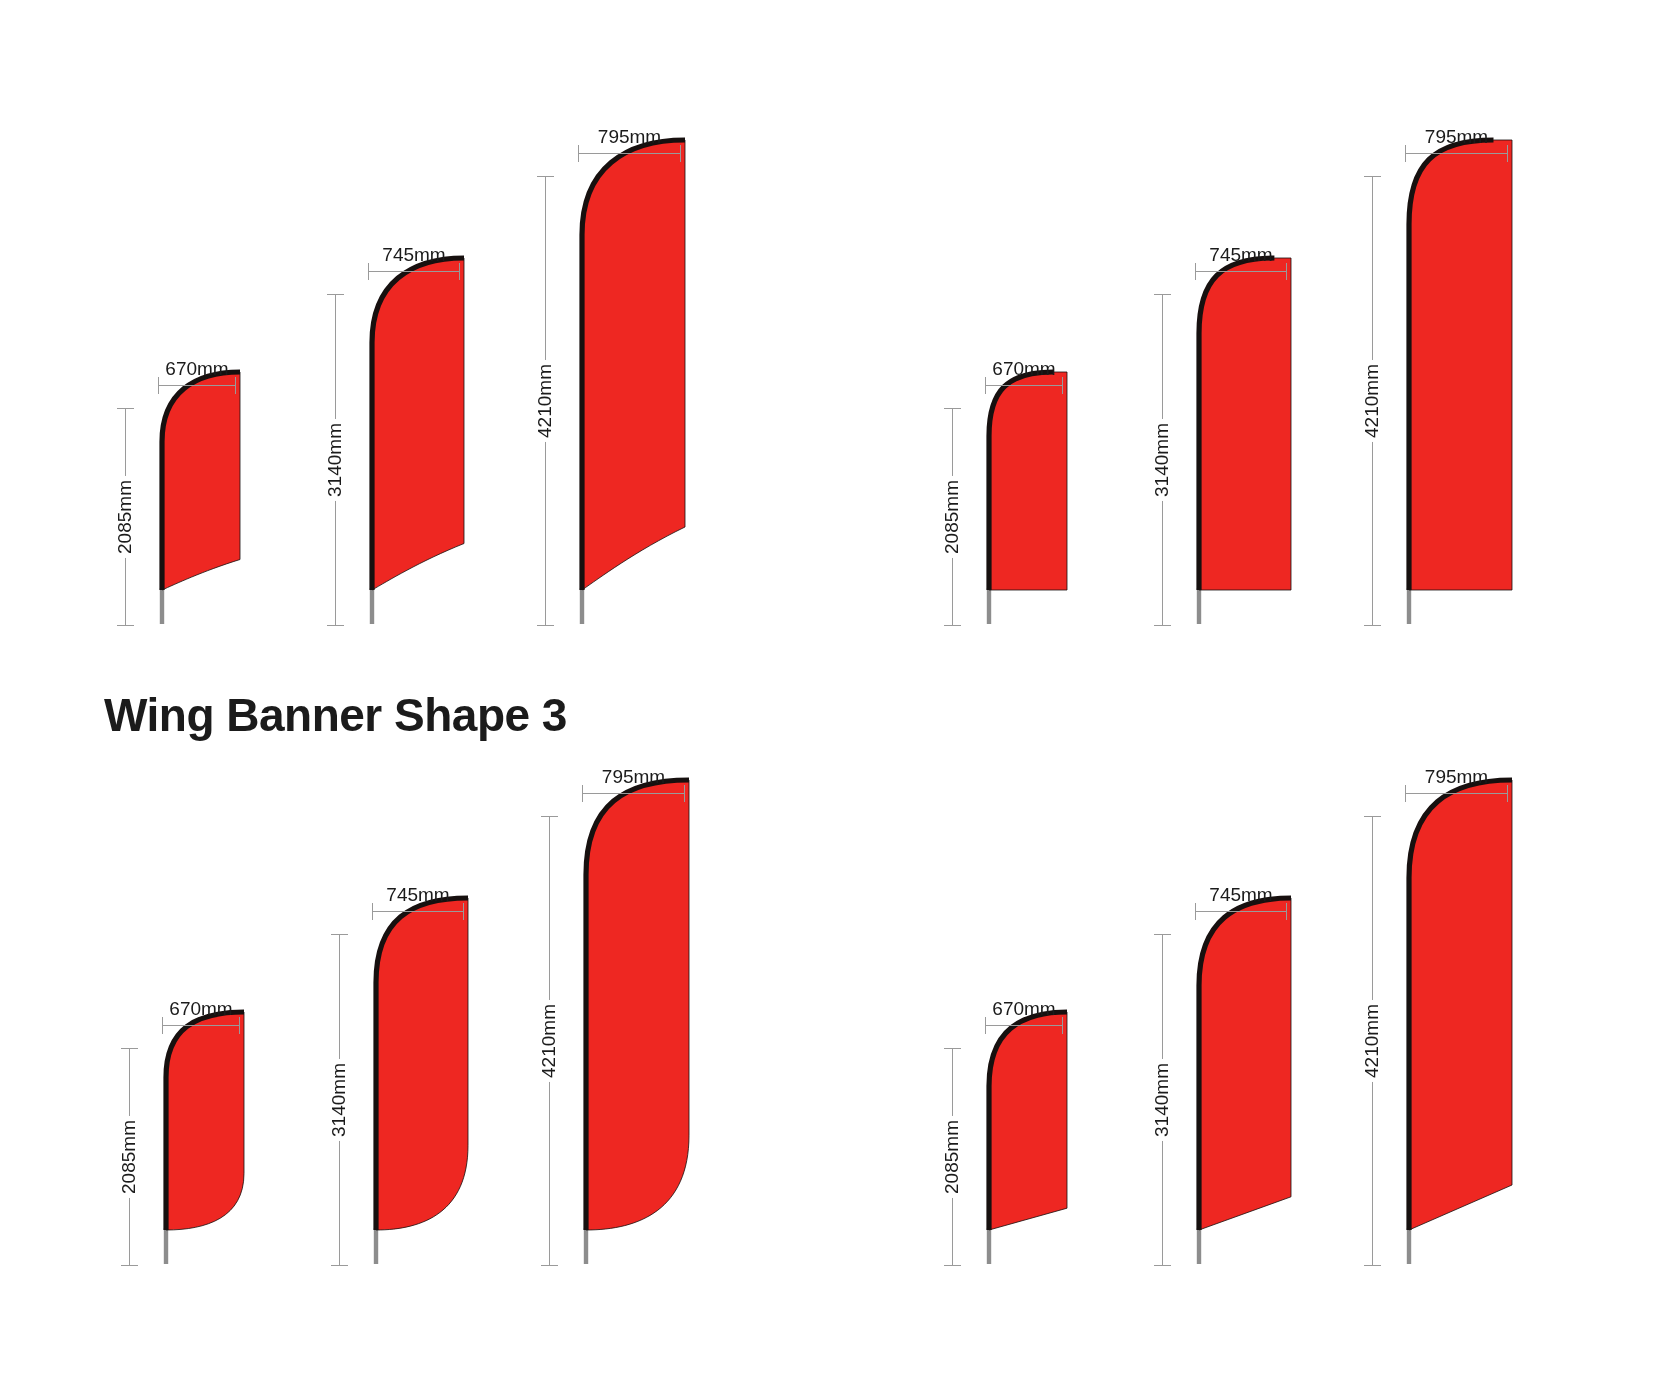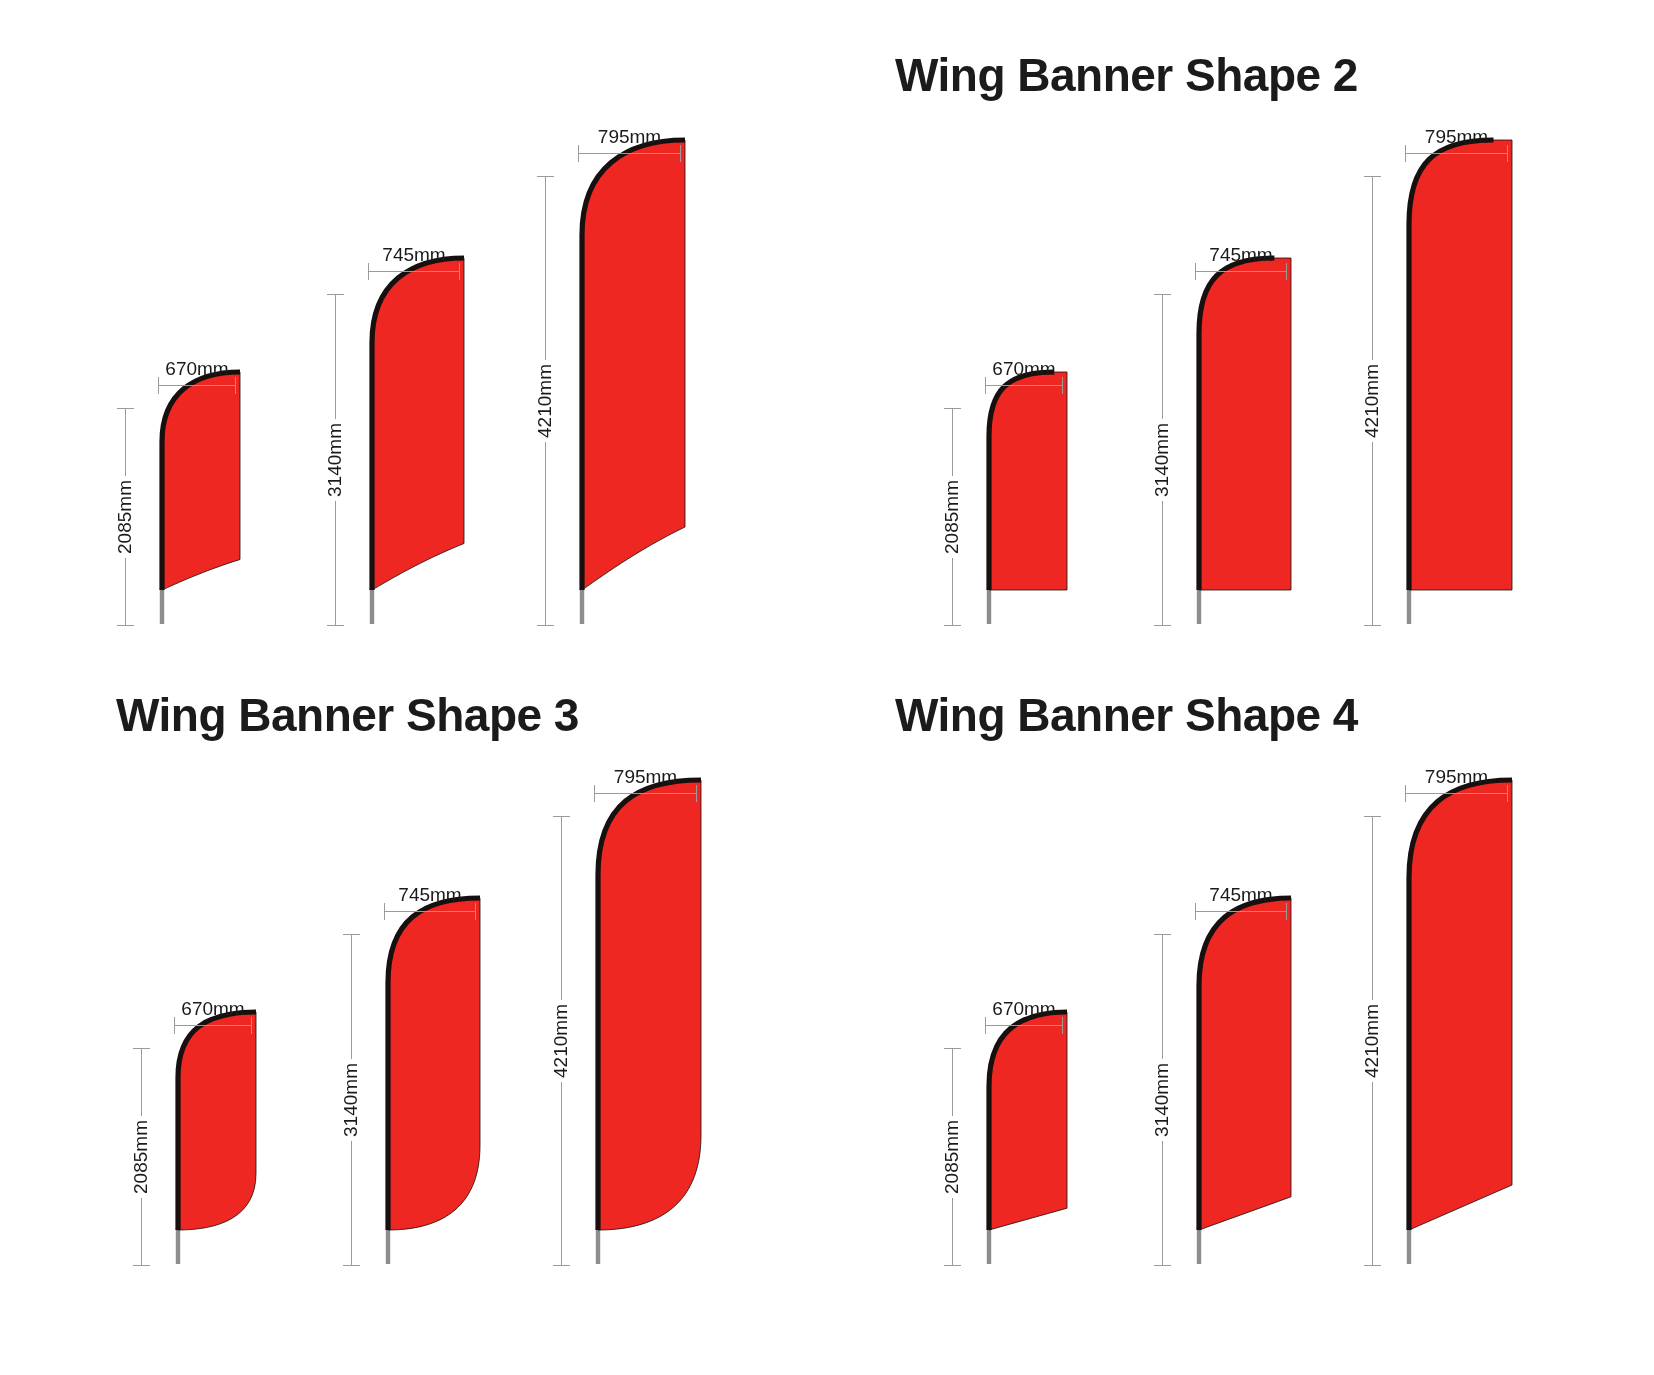--- a/index.html
+++ b/index.html
@@ -23,21 +23,21 @@
   }
 
   
   .panel {
     position: absolute;
     width: 827px;
     height: 660px;
   }
   #panel-0 { left: 0;    top: 8px;   }
   #panel-1 { left: 827px; top: 8px;  }
-  #panel-2 { left: 16px;    top: 648px; }
+  #panel-2 { left: 4px;    top: 648px; }
   #panel-3 { left: 827px; top: 648px;}
 
   .panel-title {
     position: absolute;
     left: 100px;
     top: 40px;
     font-size: 46px;
     font-weight: 700;
     letter-spacing: -0.5px;
     white-space: nowrap;
@@ -211,21 +211,20 @@
           <div class="dim-h" style="width: 103px; left: 0px; bottom: 472px;">
             <span class="rule"></span>
             <span class="cap lft"></span>
             <span class="cap rgt"></span>
             <span class="lbl">795mm</span>
           </div>
         </div>
       </div>
     </div>
     <div class="panel" id="panel-1">
-      <div class="panel-title">Wing Banner Shape 2</div>
       <div class="panel-stage">
         <div class="banner" style="left: 158px;">
           <div class="flag-wrap">
             <svg class="flag-svg" width="86" height="258" viewBox="-4 -4 86 258">
               <rect x="-2.2" y="216" width="4.4" height="36" fill="#8d8d8d"></rect>
               <path d="M 0,64.0
               C 0,17.9 19.2,0 64.0,0
               L 78,0
               L 78,218
               L 0,218
@@ -374,21 +373,20 @@
           <div class="dim-h" style="width: 103px; left: 0px; bottom: 472px;">
             <span class="rule"></span>
             <span class="cap lft"></span>
             <span class="cap rgt"></span>
             <span class="lbl">795mm</span>
           </div>
         </div>
       </div>
     </div>
     <div class="panel" id="panel-3">
-      <div class="panel-title">Wing Banner Shape 4</div>
       <div class="panel-stage">
         <div class="banner" style="left: 158px;">
           <div class="flag-wrap">
             <svg class="flag-svg" width="86" height="258" viewBox="-4 -4 86 258">
               <rect x="-2.2" y="216" width="4.4" height="36" fill="#8d8d8d"></rect>
               <path d="M 0,74.1
               C 0,19.3 31.2,0 78,0
               L 78,196.2
               L 0,218
               Z" fill="#ee2722" stroke="#17100f" stroke-width="0.8"></path>

